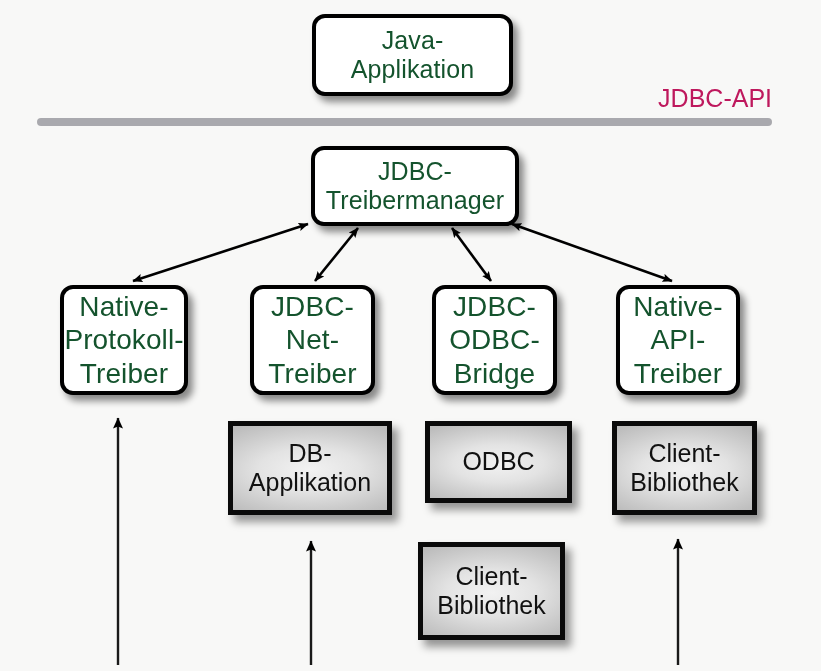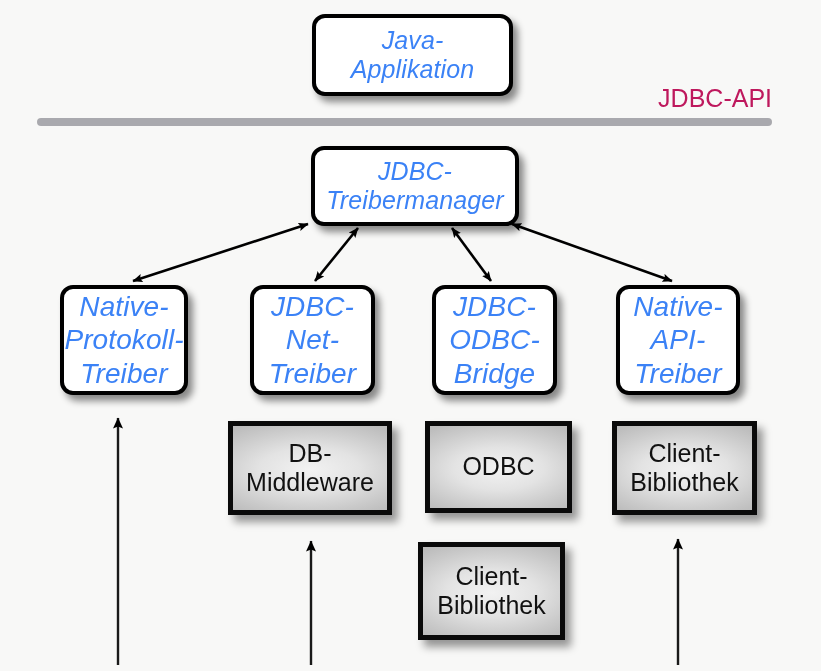--- a/index.html
+++ b/index.html
@@ -34,25 +34,24 @@
     box-shadow: 5px 6px 7px rgba(0,0,0,0.45);
     display: flex;
     align-items: center;
     justify-content: center;
     text-align: center;
     z-index: 3;
   }
   .node-round .node-text {
     font-size: 25px;
     line-height: 1.18;
-    color: #3b82f6;
+    color: #14532d;
     letter-spacing: 0.1px;
     white-space: pre-line;
     padding: 0 4px;
-    font-style: italic;
   }
   .node-round.small .node-text { font-size: 28px; }
 
   
   .node-gray {
     position: absolute;
     box-sizing: border-box;
     border: 5px solid #0a0a0a;
     border-radius: 0;
     background:
@@ -158,24 +157,24 @@
   </div>
 
   <div class="node-round small" style="left:616px; top:285px; width:124px; height:110px;">
     <span class="node-text">Native-
 API-
 Treiber</span>
   </div>
 
   <div class="node-gray" style="left:228px; top:421px; width:164px; height:94px;">
     <span class="node-text">DB-
-Middleware</span>
+Applikation</span>
   </div>
 
-  <div class="node-gray" style="left:425px; top:421px; width:147px; height:92px;">
+  <div class="node-gray" style="left:425px; top:421px; width:147px; height:82px;">
     <span class="node-text">ODBC</span>
   </div>
 
   <div class="node-gray" style="left:612px; top:421px; width:145px; height:94px;">
     <span class="node-text">Client-
 Bibliothek</span>
   </div>
 
   <div class="node-gray" style="left:418px; top:542px; width:147px; height:98px;">
     <span class="node-text">Client-

